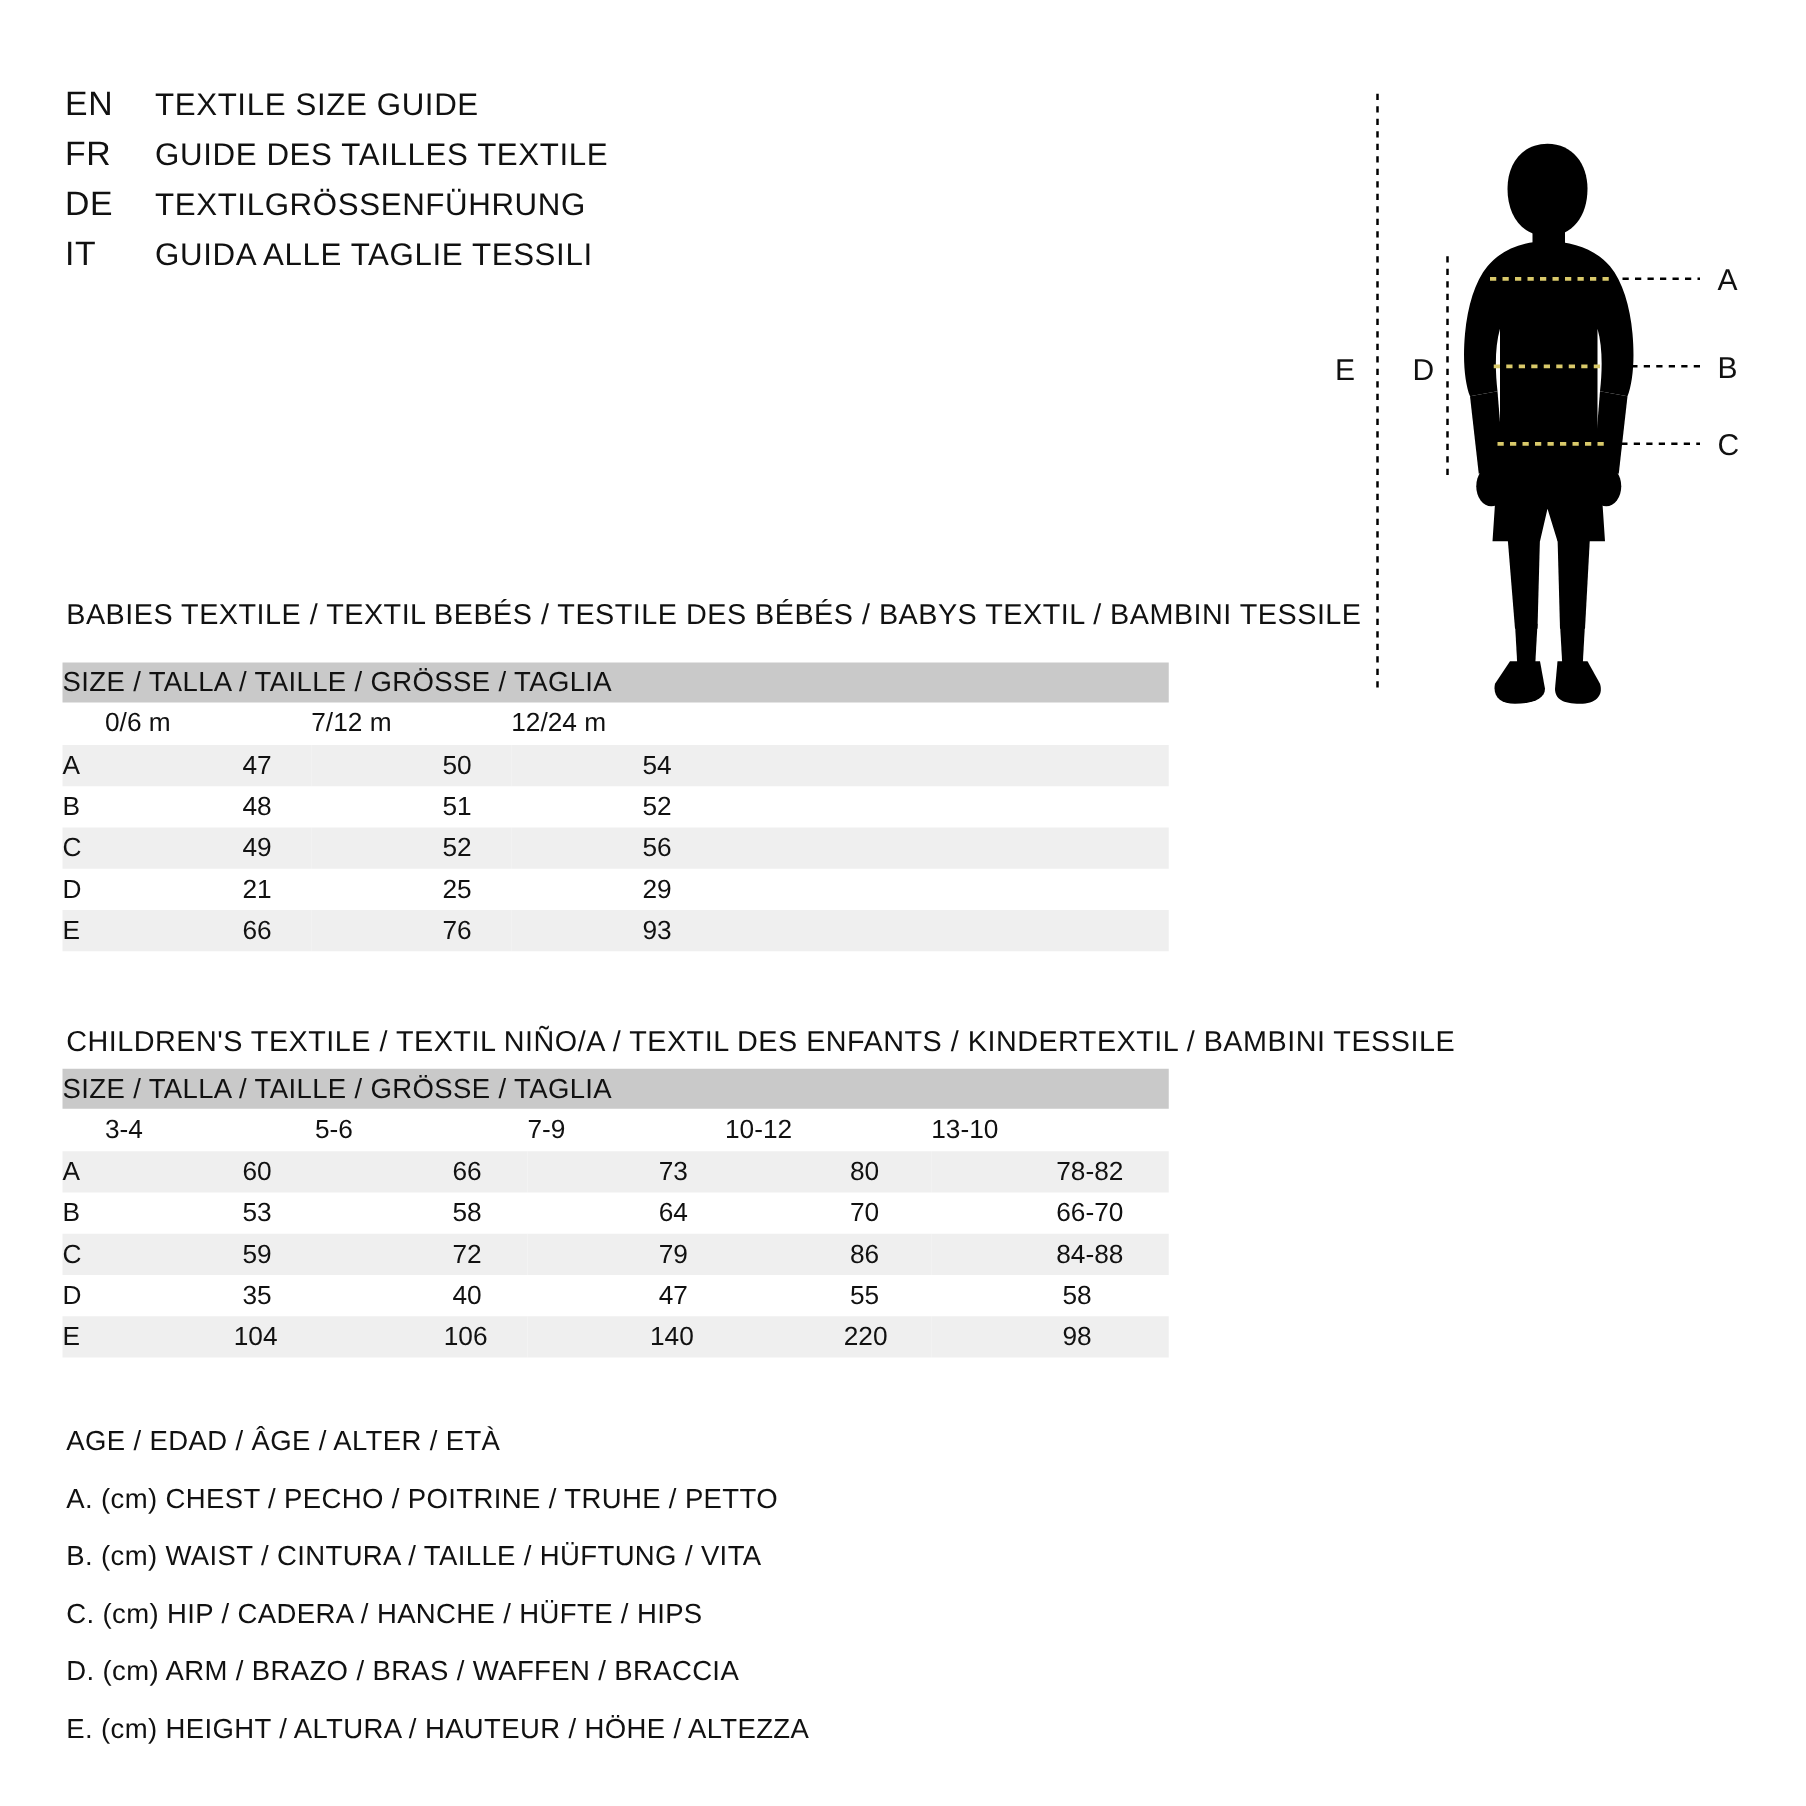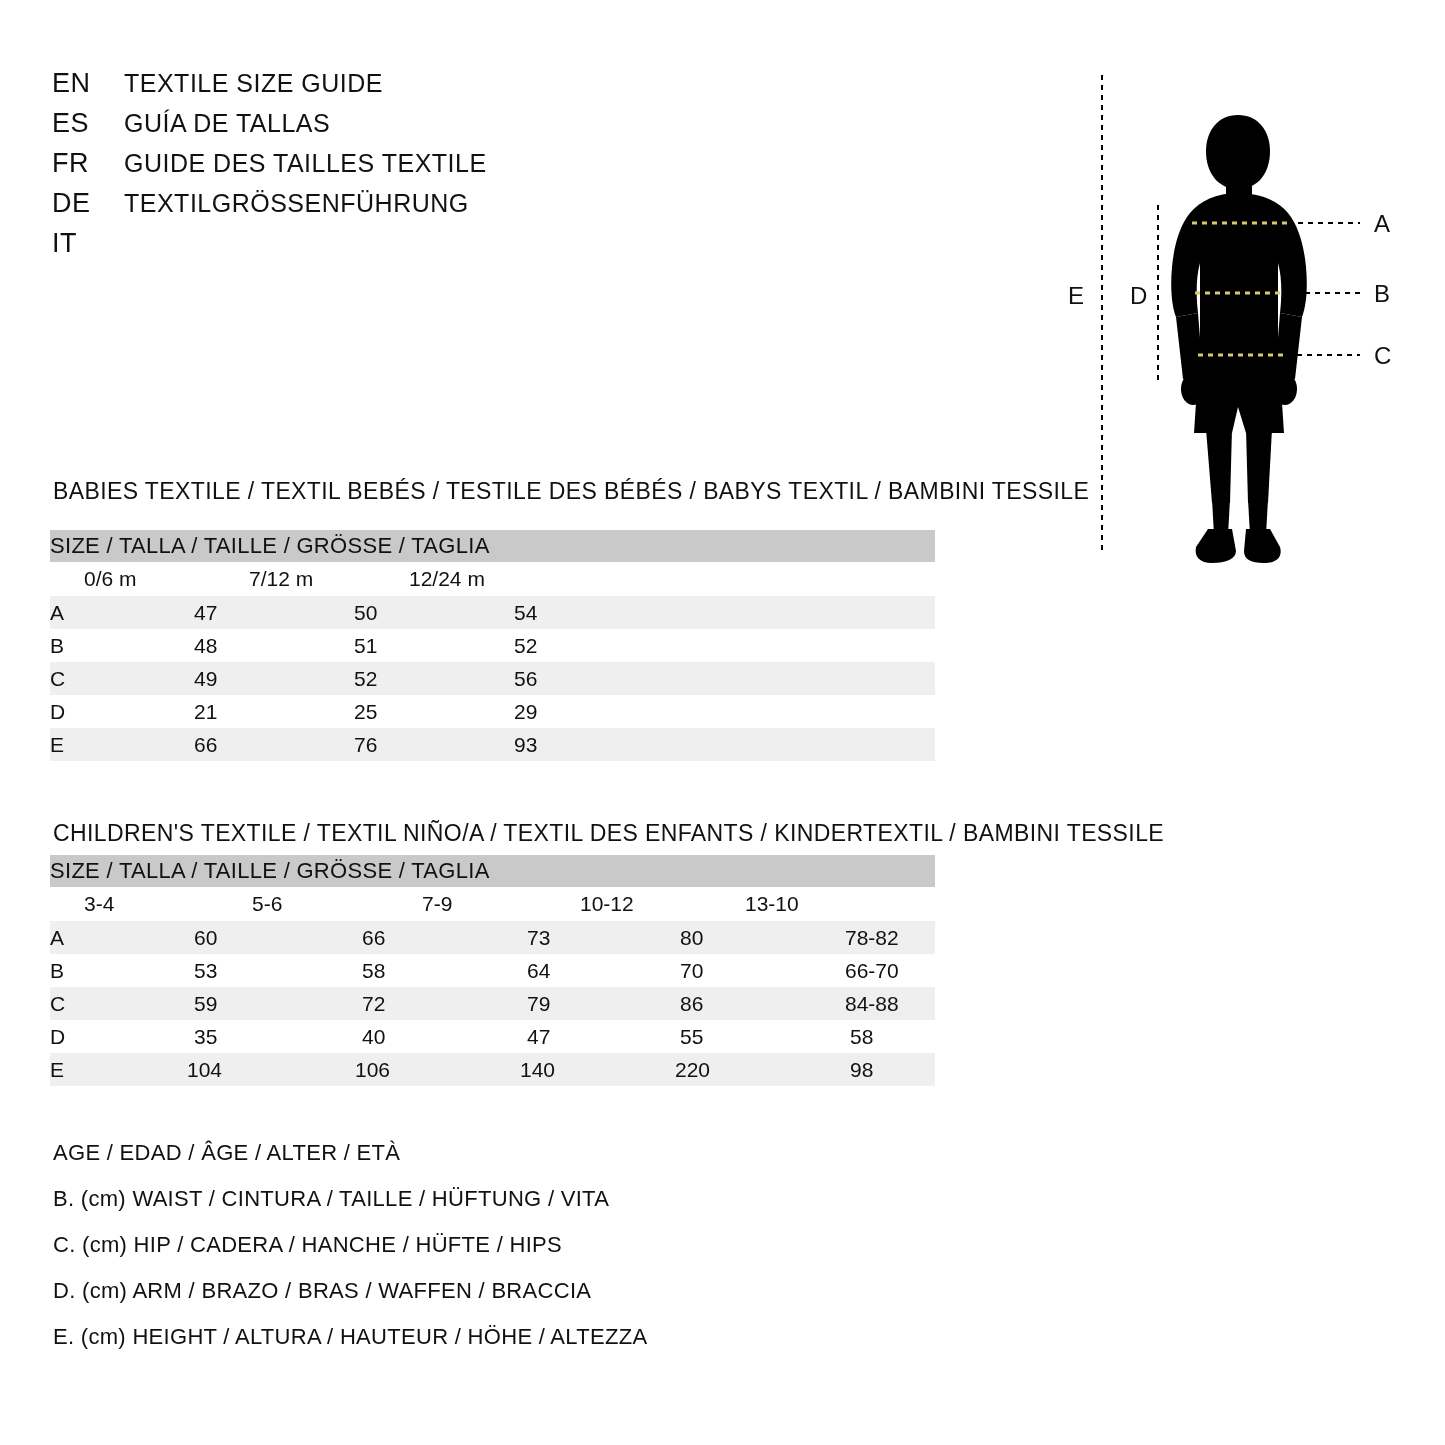--- a/index.html
+++ b/index.html
@@ -114,35 +114,32 @@
     white-space: nowrap;
   }
 </style>
 </head>
 <body>
 
 <div class="header">
   <div class="lang-row">
     <span class="lang-code">EN</span>
     <span class="lang-title">TEXTILE SIZE GUIDE</span>
-  </div>
-  <div class="lang-row">
-    <span class="lang-code">ES</span>
-    <span class="lang-title">GUÍA DE TALLAS</span>
   </div>
   <div class="lang-row">
     <span class="lang-code">FR</span>
     <span class="lang-title">GUIDE DES TAILLES TEXTILE</span>
   </div>
   <div class="lang-row">
     <span class="lang-code">DE</span>
     <span class="lang-title">TEXTILGRÖSSENFÜHRUNG</span>
   </div>
   <div class="lang-row">
     <span class="lang-code">IT</span>
+    <span class="lang-title">GUIDA ALLE TAGLIE TESSILI</span>
   </div>
 </div>
 
 <div class="figure-area">
   <svg width="380" height="520" viewBox="0 0 380 520" xmlns="http://www.w3.org/2000/svg">
 
     <g fill="#000000">
 
       <path d="M198 60 C178 60 166 76 166 96 C166 118 178 134 198 134 C218 134 230 118 230 96 C230 76 218 60 198 60 Z"></path>
 
@@ -303,17 +300,18 @@
     <td style="padding-left:103px">106</td>
     <td style="padding-left:98px">140</td>
     <td style="padding-left:95px">220</td>
     <td style="padding-left:105px">98</td>
   </tr>
 </tbody>
   </table>
 
 <div class="legend">
   <div class="legend-line">AGE / EDAD / ÂGE / ALTER / ETÀ</div>
+  <div class="legend-line">A. (cm) CHEST / PECHO / POITRINE / TRUHE / PETTO</div>
   <div class="legend-line">B. (cm) WAIST / CINTURA / TAILLE / HÜFTUNG / VITA</div>
   <div class="legend-line">C. (cm) HIP / CADERA / HANCHE / HÜFTE / HIPS</div>
   <div class="legend-line">D. (cm) ARM / BRAZO / BRAS / WAFFEN / BRACCIA</div>
   <div class="legend-line">E. (cm) HEIGHT / ALTURA / HAUTEUR / HÖHE / ALTEZZA</div>
 </div>
 
 </body></html>

